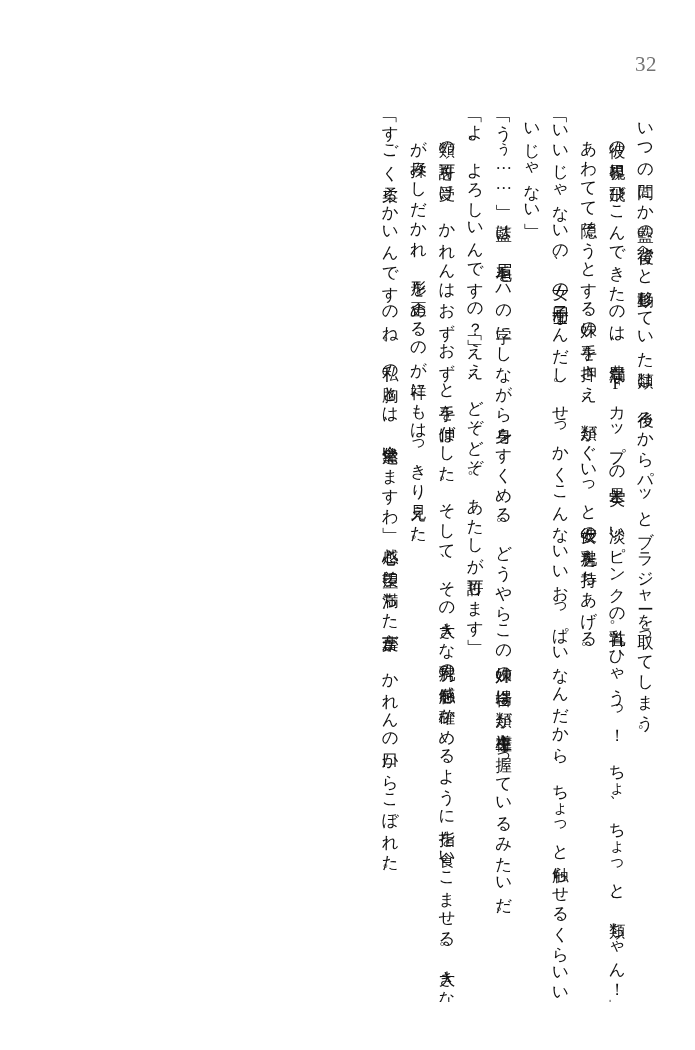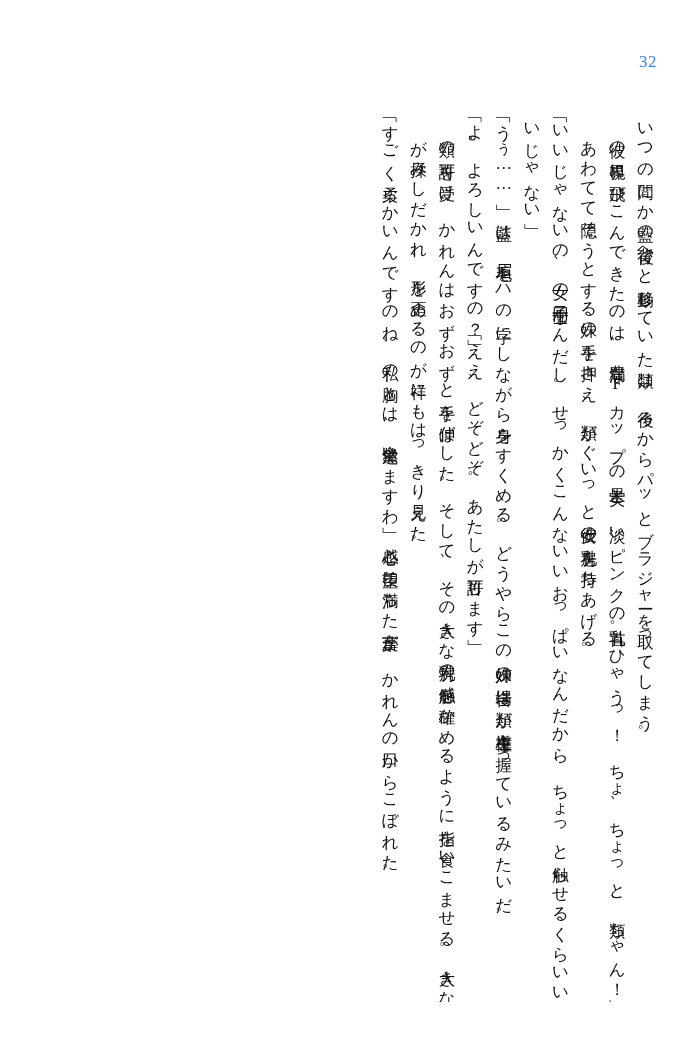--- a/index.html
+++ b/index.html
@@ -19,23 +19,23 @@
     position: absolute;
     inset: 0;
     width: 695px;
     height: 1050px;
     background: #ffffff;
   }
   .page-number {
     position: absolute;
     top: 52px;
     right: 38px;
-    font-size: 17px;
+    font-size: 21px;
     letter-spacing: 0.5px;
-    color: #3b82f6;
+    color: #737373;
   }
   .body-text {
     position: absolute;
     top: 112px;
     right: 36px;
     left: 52px;
     bottom: 48px;
     writing-mode: vertical-rl;
     text-orientation: upright;
     font-size: 16.5px;

